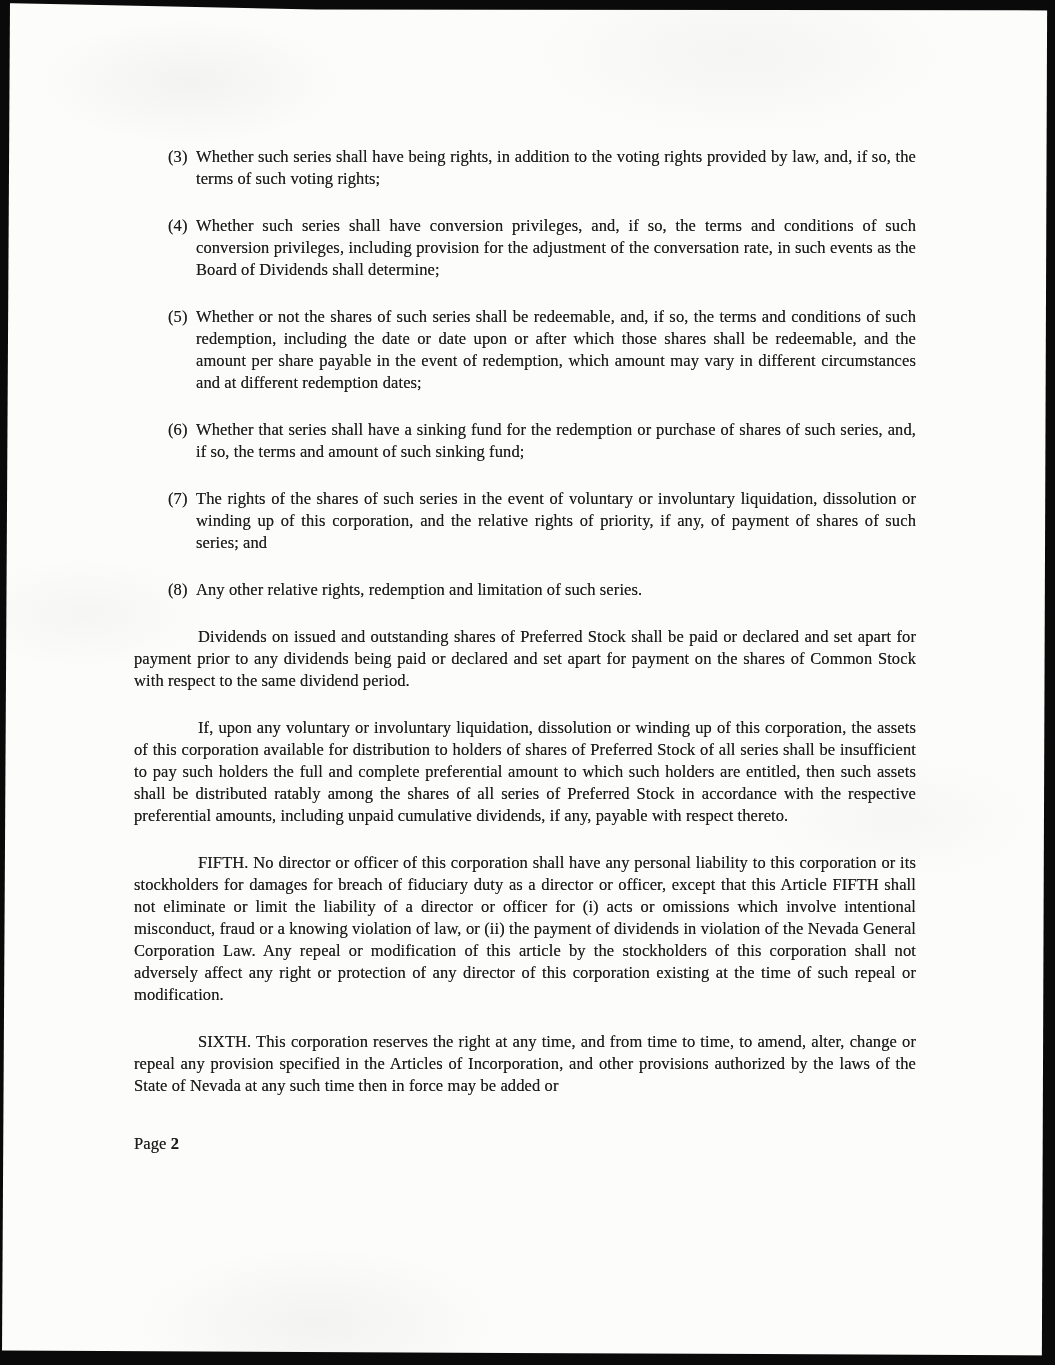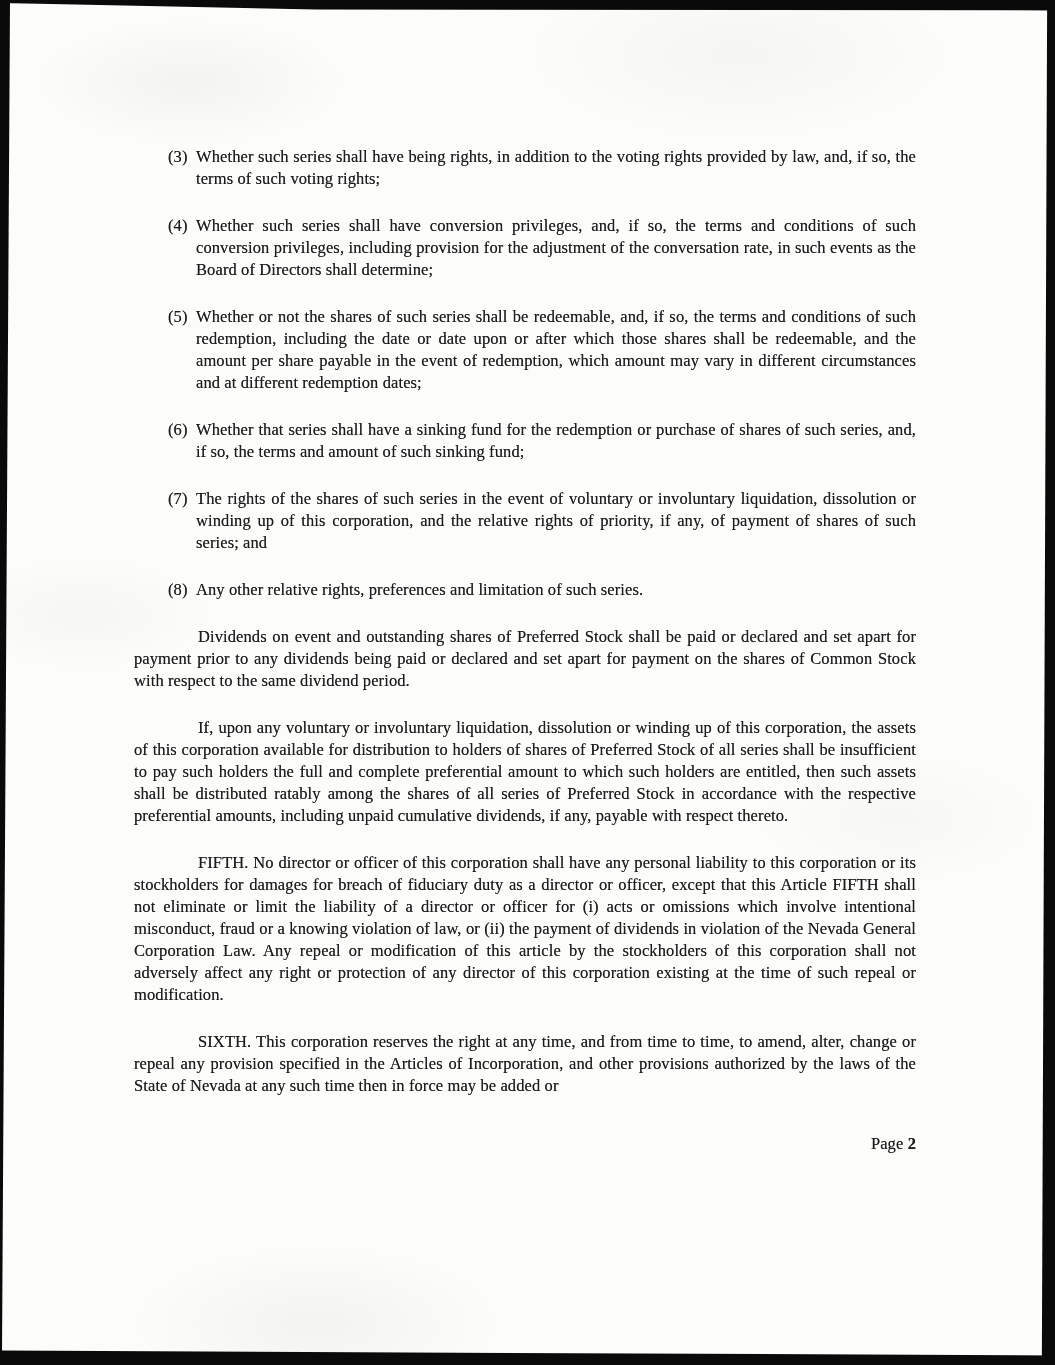--- a/index.html
+++ b/index.html
@@ -64,21 +64,21 @@
   .clause .clause-body {
     flex: 1;
     text-align: justify;
   }
   .para {
     margin: 0 0 25px 0;
     text-indent: 64px;
   }
   .footer {
     margin-top: 36px;
-    text-align: right;
+    text-align: left;
     text-indent: 0;
   }
   .footer .pagenum { font-weight: bold; }
 </style>
 </head>
 <body>
 
 <div class="paper-texture"></div>
 
 <div class="edge edge-top"></div>
@@ -90,46 +90,46 @@
 
   <div class="clause-list">
 
     <div class="clause">
       <span class="marker">(3)</span>
       <span class="clause-body">Whether such series shall have being rights, in addition to the voting rights provided by law, and, if so, the terms of such voting rights;</span>
     </div>
 
     <div class="clause">
       <span class="marker">(4)</span>
-      <span class="clause-body">Whether such series shall have conversion privileges, and, if so, the terms and conditions of such conversion privileges, including provision for the adjustment of the conversation rate, in such events as the Board of Directors shall determine;</span>
+      <span class="clause-body">Whether such series shall have conversion privileges, and, if so, the terms and conditions of such conversion privileges, including provision for the adjustment of the conversation rate, in such events as the Board of Dividends shall determine;</span>
     </div>
 
     <div class="clause">
       <span class="marker">(5)</span>
       <span class="clause-body">Whether or not the shares of such series shall be redeemable, and, if so, the terms and conditions of such redemption, including the date or date upon or after which those shares shall be redeemable, and the amount per share payable in the event of redemption, which amount may vary in different circumstances and at different redemption dates;</span>
     </div>
 
     <div class="clause">
       <span class="marker">(6)</span>
       <span class="clause-body">Whether that series shall have a sinking fund for the redemption or purchase of shares of such series, and, if so, the terms and amount of such sinking fund;</span>
     </div>
 
     <div class="clause">
       <span class="marker">(7)</span>
       <span class="clause-body">The rights of the shares of such series in the event of voluntary or involuntary liquidation, dissolution or winding up of this corporation, and the relative rights of priority, if any, of payment of shares of such series; and</span>
     </div>
 
     <div class="clause">
       <span class="marker">(8)</span>
-      <span class="clause-body">Any other relative rights, preferences and limitation of such series.</span>
+      <span class="clause-body">Any other relative rights, redemption and limitation of such series.</span>
     </div>
 
   </div>
 
-  <p class="para">Dividends on event and outstanding shares of Preferred Stock shall be paid or declared and set apart for payment prior to any dividends being paid or declared and set apart for payment on the shares of Common Stock with respect to the same dividend period.</p>
+  <p class="para">Dividends on issued and outstanding shares of Preferred Stock shall be paid or declared and set apart for payment prior to any dividends being paid or declared and set apart for payment on the shares of Common Stock with respect to the same dividend period.</p>
 
   <p class="para">If, upon any voluntary or involuntary liquidation, dissolution or winding up of this corporation, the assets of this corporation available for distribution to holders of shares of Preferred Stock of all series shall be insufficient to pay such holders the full and complete preferential amount to which such holders are entitled, then such assets shall be distributed ratably among the shares of all series of Preferred Stock in accordance with the respective preferential amounts, including unpaid cumulative dividends, if any, payable with respect thereto.</p>
 
   <p class="para">FIFTH. No director or officer of this corporation shall have any personal liability to this corporation or its stockholders for damages for breach of fiduciary duty as a director or officer, except that this Article FIFTH shall not eliminate or limit the liability of a director or officer for (i) acts or omissions which involve intentional misconduct, fraud or a knowing violation of law, or (ii) the payment of dividends in violation of the Nevada General Corporation Law. Any repeal or modification of this article by the stockholders of this corporation shall not adversely affect any right or protection of any director of this corporation existing at the time of such repeal or modification.</p>
 
   <p class="para">SIXTH. This corporation reserves the right at any time, and from time to time, to amend, alter, change or repeal any provision specified in the Articles of Incorporation, and other provisions authorized by the laws of the State of Nevada at any such time then in force may be added or</p>
 
   <div class="footer">
     <span>Page</span>
     <span class="pagenum">2</span>

